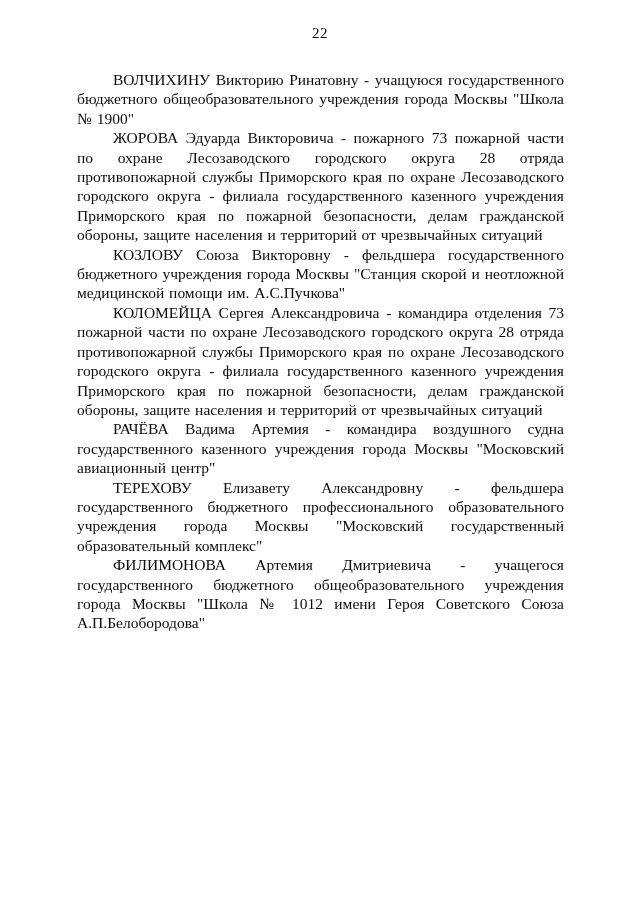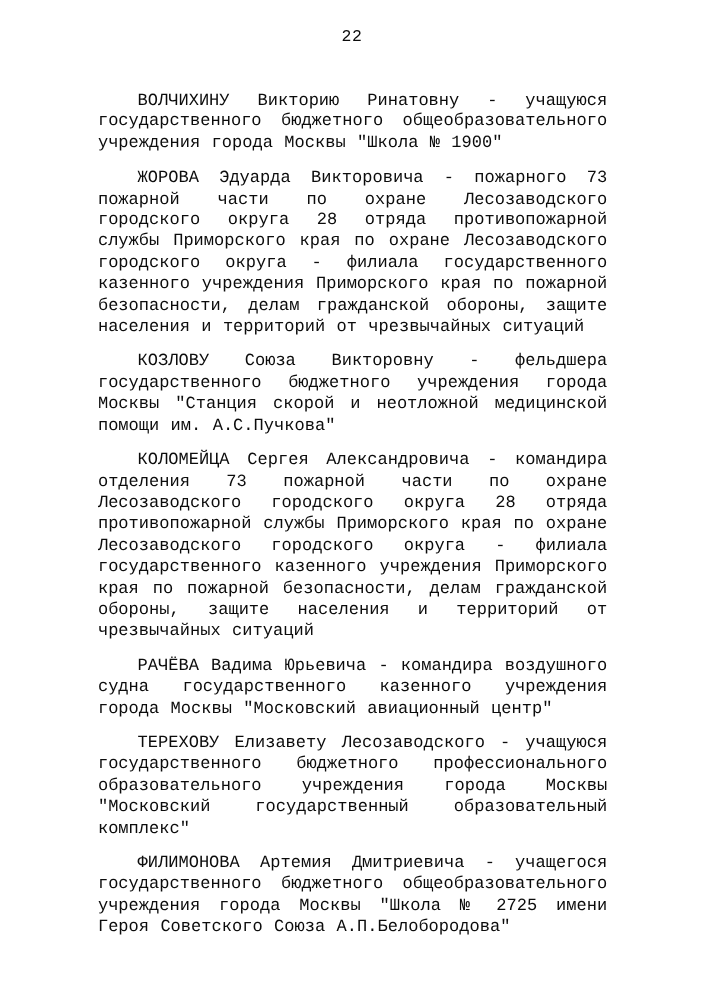--- a/index.html
+++ b/index.html
@@ -6,21 +6,21 @@
     margin: 0;
     padding: 0;
     background: #ffffff;
   }
   .page {
     position: relative;
     width: 640px;
     height: 905px;
     background: #ffffff;
     overflow: hidden;
-    font-family: Liberation Mono, monospace;
+    font-family: Liberation Serif, serif;
     color: #0c0c0c;
   }
   .page-number {
     position: absolute;
     top: 25px;
     left: 0;
     width: 100%;
     text-align: center;
     font-size: 15px;
     letter-spacing: 0.5px;
@@ -30,34 +30,34 @@
     position: absolute;
     top: 70px;
     left: 77px;
     width: 487px;
     font-size: 15.5px;
     line-height: 19.4px;
     text-align: justify;
     text-align-last: left;
   }
   .text-body p {
-    margin: 12px;
+    margin: 0;
     padding: 0;
     text-indent: 36px;
     word-spacing: 1px;
   }
 </style>
 </head>
 <body>
 
 <div class="page">
   <div class="page-number">22</div>
 
   <div class="text-body">
     <p>ВОЛЧИХИНУ Викторию Ринатовну - учащуюся государственного бюджетного общеобразовательного учреждения города Москвы "Школа № 1900"</p>
     <p>ЖОРОВА Эдуарда Викторовича - пожарного 73 пожарной части по охране Лесозаводского городского округа 28 отряда противопожарной службы Приморского края по охране Лесозаводского городского округа - филиала государственного казенного учреждения Приморского края по пожарной безопасности, делам гражданской обороны, защите населения и территорий от чрезвычайных ситуаций</p>
     <p>КОЗЛОВУ Союза Викторовну - фельдшера государственного бюджетного учреждения города Москвы "Станция скорой и неотложной медицинской помощи им. А.С.Пучкова"</p>
     <p>КОЛОМЕЙЦА Сергея Александровича - командира отделения 73 пожарной части по охране Лесозаводского городского округа 28 отряда противопожарной службы Приморского края по охране Лесозаводского городского округа - филиала государственного казенного учреждения Приморского края по пожарной безопасности, делам гражданской обороны, защите населения и территорий от чрезвычайных ситуаций</p>
-    <p>РАЧЁВА Вадима Юрьевича - командира воздушного судна государственного казенного учреждения города Москвы "Московский авиационный центр"</p>
-    <p>ТЕРЕХОВУ Елизавету Лесозаводского - учащуюся государственного бюджетного профессионального образовательного учреждения города Москвы "Московский государственный образовательный комплекс"</p>
-    <p>ФИЛИМОНОВА Артемия Дмитриевича - учащегося государственного бюджетного общеобразовательного учреждения города Москвы "Школа № 2725 имени Героя Советского Союза А.П.Белобородова"</p>
+    <p>РАЧЁВА Вадима Артемия - командира воздушного судна государственного казенного учреждения города Москвы "Московский авиационный центр"</p>
+    <p>ТЕРЕХОВУ Елизавету Александровну - фельдшера государственного бюджетного профессионального образовательного учреждения города Москвы "Московский государственный образовательный комплекс"</p>
+    <p>ФИЛИМОНОВА Артемия Дмитриевича - учащегося государственного бюджетного общеобразовательного учреждения города Москвы "Школа № 1012 имени Героя Советского Союза А.П.Белобородова"</p>
   </div>
 </div>
 
 </body></html>

